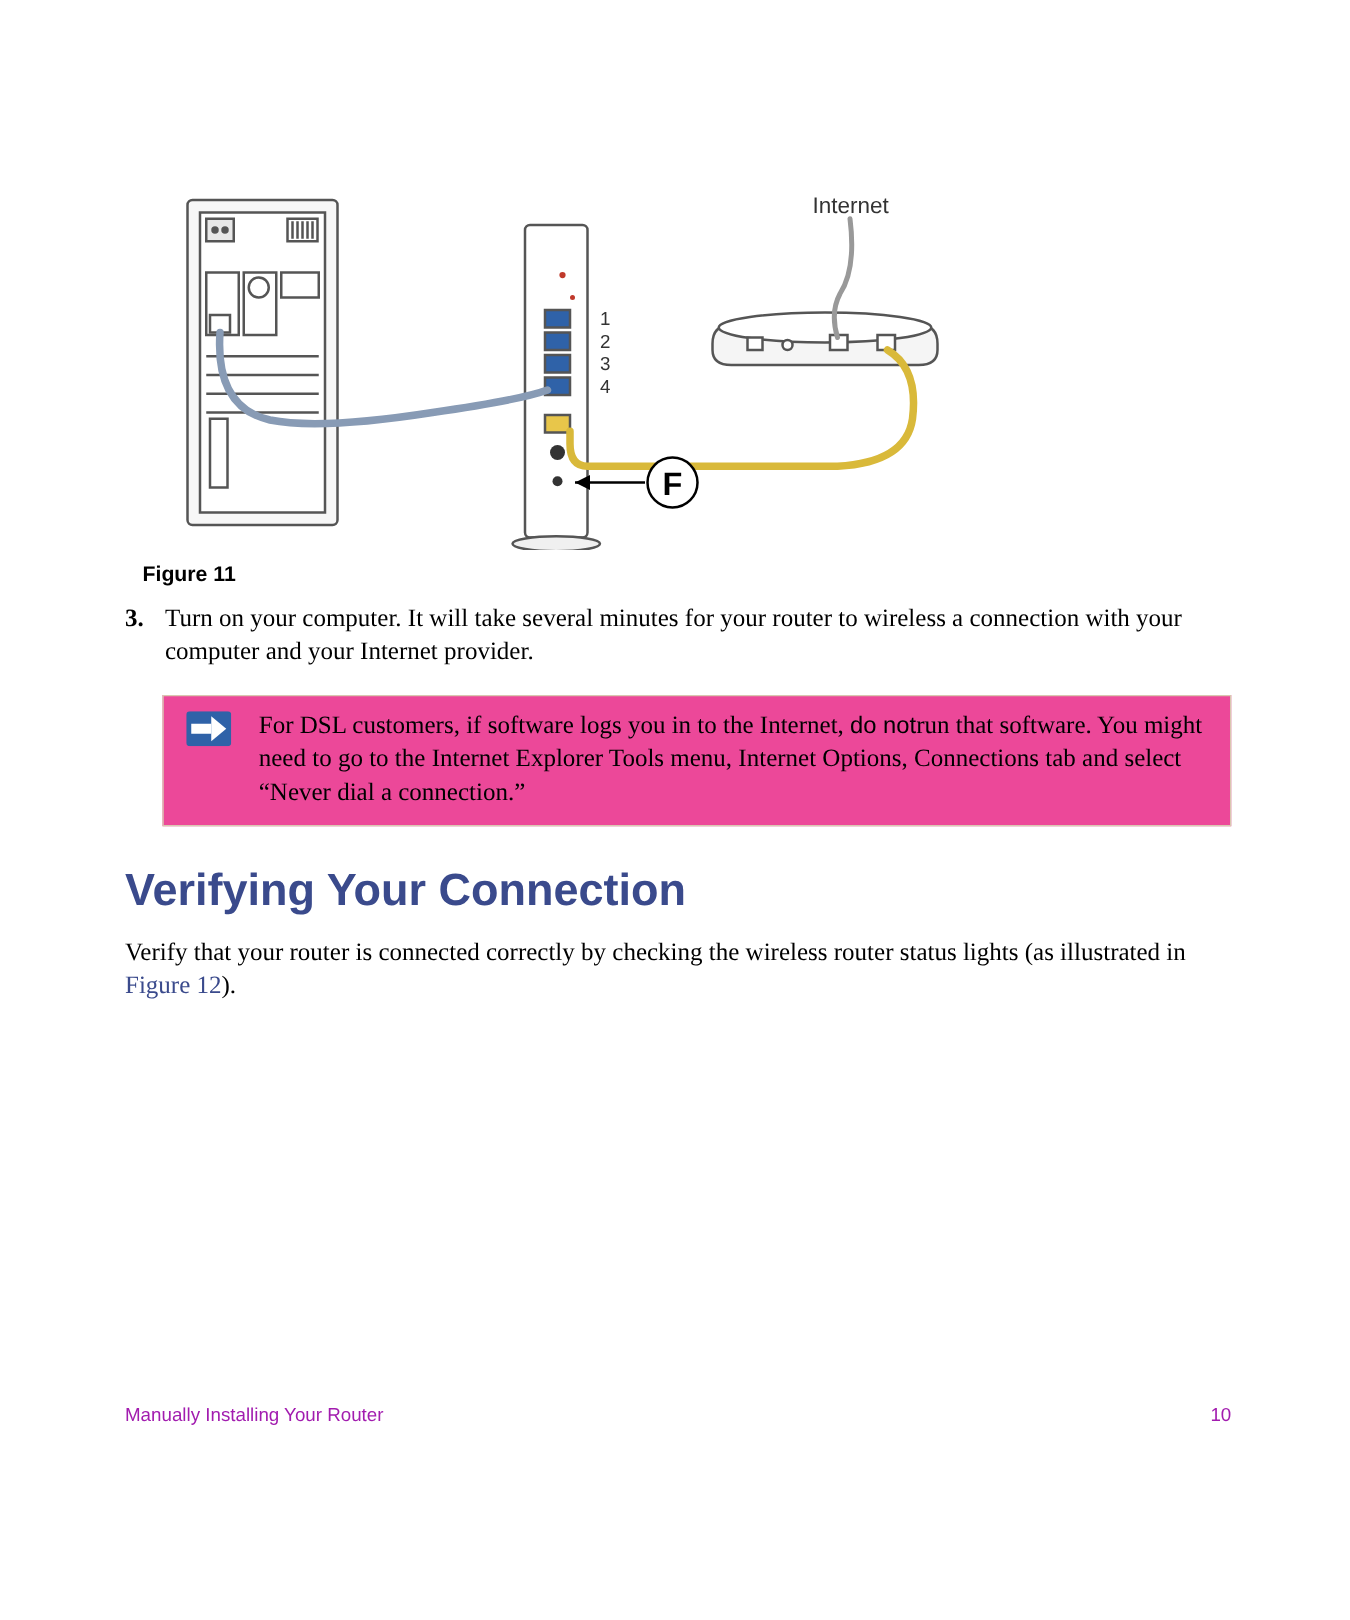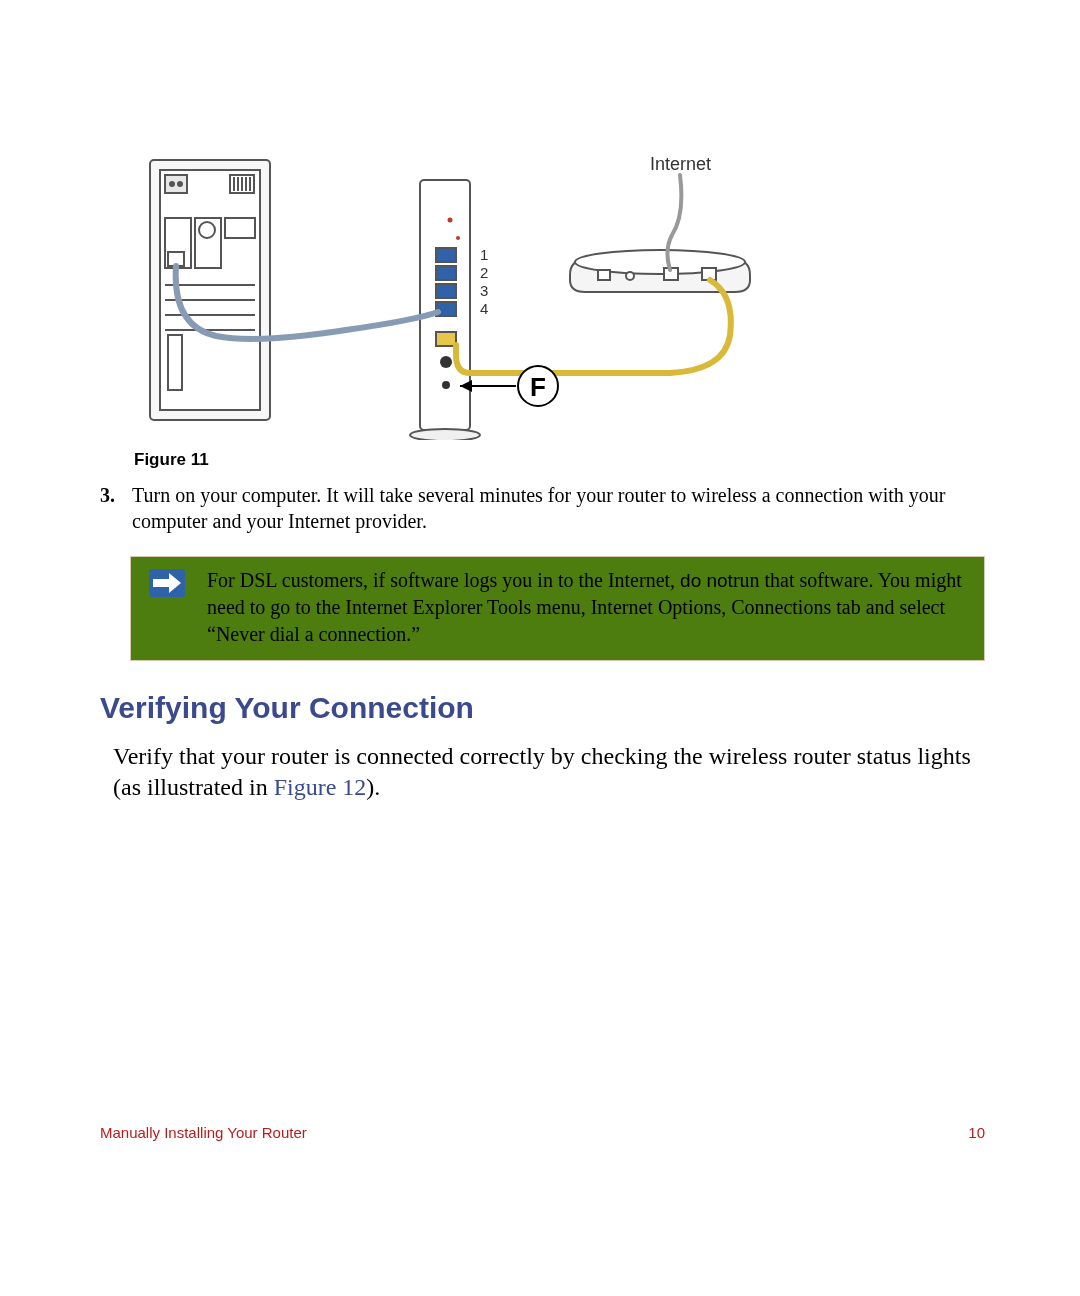--- a/index.html
+++ b/index.html
@@ -22,37 +22,37 @@
     height: 300px;
     margin-bottom: 10px;
     position: relative;
     margin-left: 30px;
   }
   .diagram svg { display:block; }
   .fig-caption {
     font-family: Arial, Helvetica, sans-serif;
     font-weight: bold;
     font-size: 17px;
-    margin: 4px 0 12px 34px;
+    margin: 4px 0 12px 14px;
   }
   .step {
     display: flex;
     font-size: 20px;
     line-height: 1.3;
     margin-bottom: 22px;
   }
   .step-num {
     font-weight: bold;
     width: 32px;
     flex: 0 0 32px;
   }
   .step-body { flex: 1; }
   .note-box {
     border: 1px solid #d8c8b0;
-    background: #4d7c0f;
+    background: #ec4899;
     padding: 10px 18px 12px 18px;
     display: flex;
     gap: 22px;
     align-items: flex-start;
     margin: 0 0 30px 30px;
     font-size: 20px;
     line-height: 1.35;
   }
   .note-icon {
     flex: 0 0 36px;
@@ -61,39 +61,39 @@
   }
   .note-text { flex: 1; }
   .note-text .donot {
     font-family: Arial, Helvetica, sans-serif;
     font-size: 19px;
   }
   h2.section {
     font-family: Arial, Helvetica, sans-serif;
     font-weight: bold;
     color: #3a4a8c;
-    font-size: 30px;
+    font-size: 36px;
     margin: 28px 0 16px 0;
   }
   .body-para {
-    font-size: 24px;
+    font-size: 20px;
     line-height: 1.3;
-    margin: 13px;
+    margin: 0;
   }
   .fig-link { color: #3a4a8c; }
   .footer {
     position: absolute;
     left: 100px;
     right: 95px;
     bottom: 155px;
     display: flex;
     justify-content: space-between;
     font-family: Arial, Helvetica, sans-serif;
     font-size: 15px;
-    color: #b91c1c;
+    color: #a21caf;
   }
 </style>
 </head>
 <body>
 
 <div class="page">
 
   <div class="diagram">
     <svg viewBox="0 0 630 300" width="630" height="300">
 

